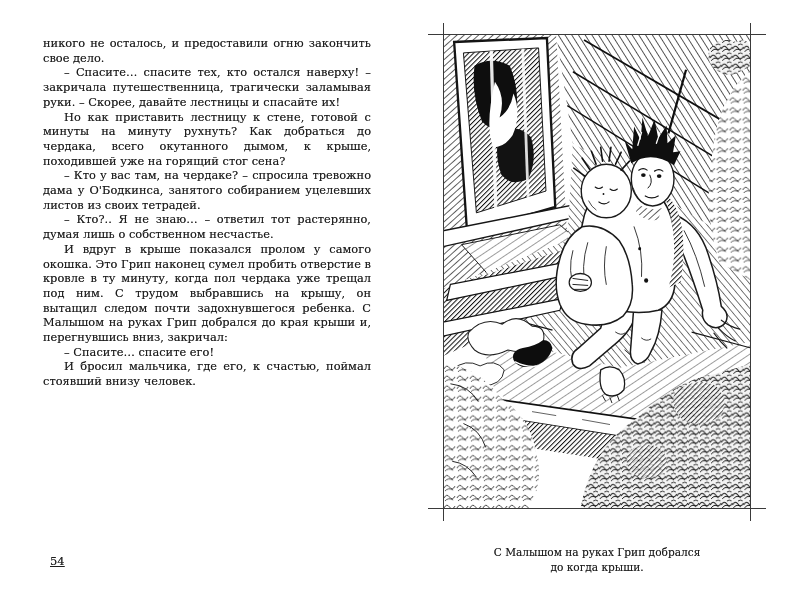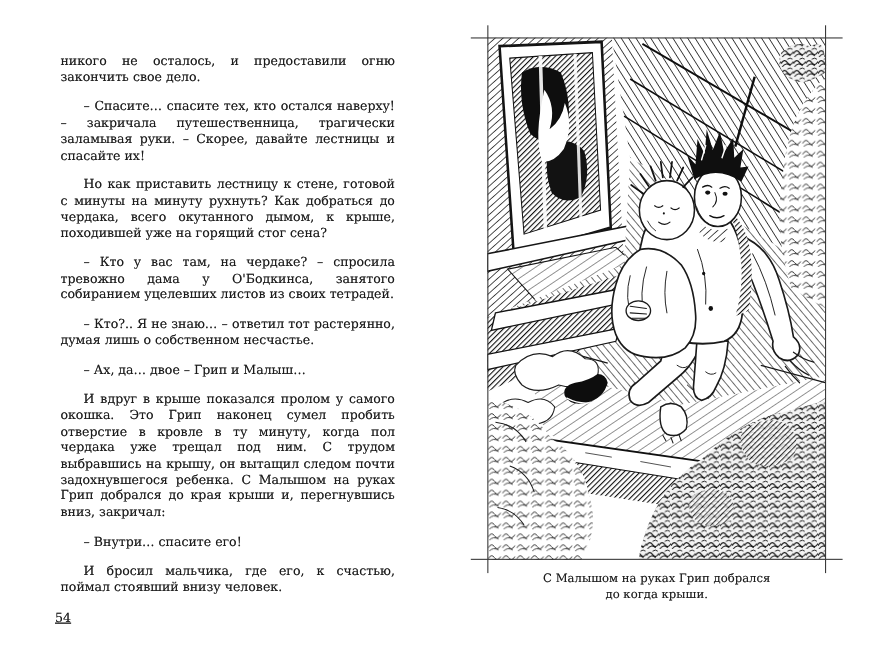--- a/index.html
+++ b/index.html
@@ -7,55 +7,54 @@
     width:800px;height:600px;position:relative;overflow:hidden;
     background:#ffffff;color:#1c1c1c;
     font-family:"DejaVu Serif","Liberation Serif",serif;
   }
   
   .text-col{
     position:absolute;left:43px;top:36px;width:328px;
     font-size:11.4px;line-height:14.7px;text-align:justify;
     text-shadow:0 0 .3px rgba(20,20,20,.55);
   }
-  .text-col p{margin:12px;padding:0;text-indent:21px;}
+  .text-col p{margin:0;padding:0;text-indent:21px;}
   .text-col p.cont{text-indent:0;}
   .page-num{
     position:absolute;left:50px;top:554px;font-size:11.5px;
     text-shadow:0 0 .3px rgba(20,20,20,.5);
     text-decoration:underline;
   }
   
   .illo-wrap{position:absolute;left:443px;top:34px;width:308px;height:475px;}
   .illo-wrap svg{position:absolute;left:0;top:0;width:308px;height:475px;}
   .mark{position:absolute;background:#3a3a3a;}
   .mark-top{left:-15px;width:338px;top:0;height:1px;}
   .mark-bottom{left:-15px;width:338px;top:474px;height:1px;}
   .mark-left{top:-11px;height:498px;left:0;width:1px;}
   .mark-right{top:-11px;height:498px;left:307px;width:1px;}
   .caption{
-    position:absolute;left:443px;top:519px;width:308px;
+    position:absolute;left:443px;top:545px;width:308px;
     text-align:center;font-size:10.6px;line-height:14.5px;
     text-shadow:0 0 .3px rgba(20,20,20,.5);
   }
 </style>
 </head>
 <body>
 
 <div>
 
   <div class="text-col">
     <p class="cont">никого не осталось, и предоставили огню закончить свое дело.</p>
     <p>– Спасите… спасите тех, кто остался наверху! – закричала путешественница, трагически заламывая руки. – Скорее, давайте лестницы и спасайте их!</p>
     <p>Но как приставить лестницу к стене, готовой с минуты на минуту рухнуть? Как добраться до чердака, всего окутанного дымом, к крыше, походившей уже на горящий стог сена?</p>
     <p>– Кто у вас там, на чердаке? – спросила тревожно дама у О'Бодкинса, занятого собиранием уцелевших листов из своих тетрадей.</p>
     <p>– Кто?.. Я не знаю… – ответил тот растерянно, думая лишь о собственном несчастье.</p>
-    <p>– Ах, да… двое – Грип и Малыш…</p>
     <p>И вдруг в крыше показался пролом у самого окошка. Это Грип наконец сумел пробить отверстие в кровле в ту минуту, когда пол чердака уже трещал под ним. С трудом выбравшись на крышу, он вытащил следом почти задохнувшегося ребенка. С Малышом на руках Грип добрался до края крыши и, перегнувшись вниз, закричал:</p>
-    <p>– Внутри… спасите его!</p>
+    <p>– Спасите… спасите его!</p>
     <p>И бросил мальчика, где его, к счастью, поймал стоявший внизу человек.</p>
   </div>
   <div class="page-num">54</div>
 
   <div class="illo-wrap">
 
     <svg viewBox="0 0 332 478" preserveAspectRatio="none" aria-hidden="true">
       <defs>
         <pattern id="hD" patternUnits="userSpaceOnUse" width="3.6" height="3.6" patternTransform="rotate(47)">
           <rect width="3.6" height="3.6" fill="#fff"></rect>

